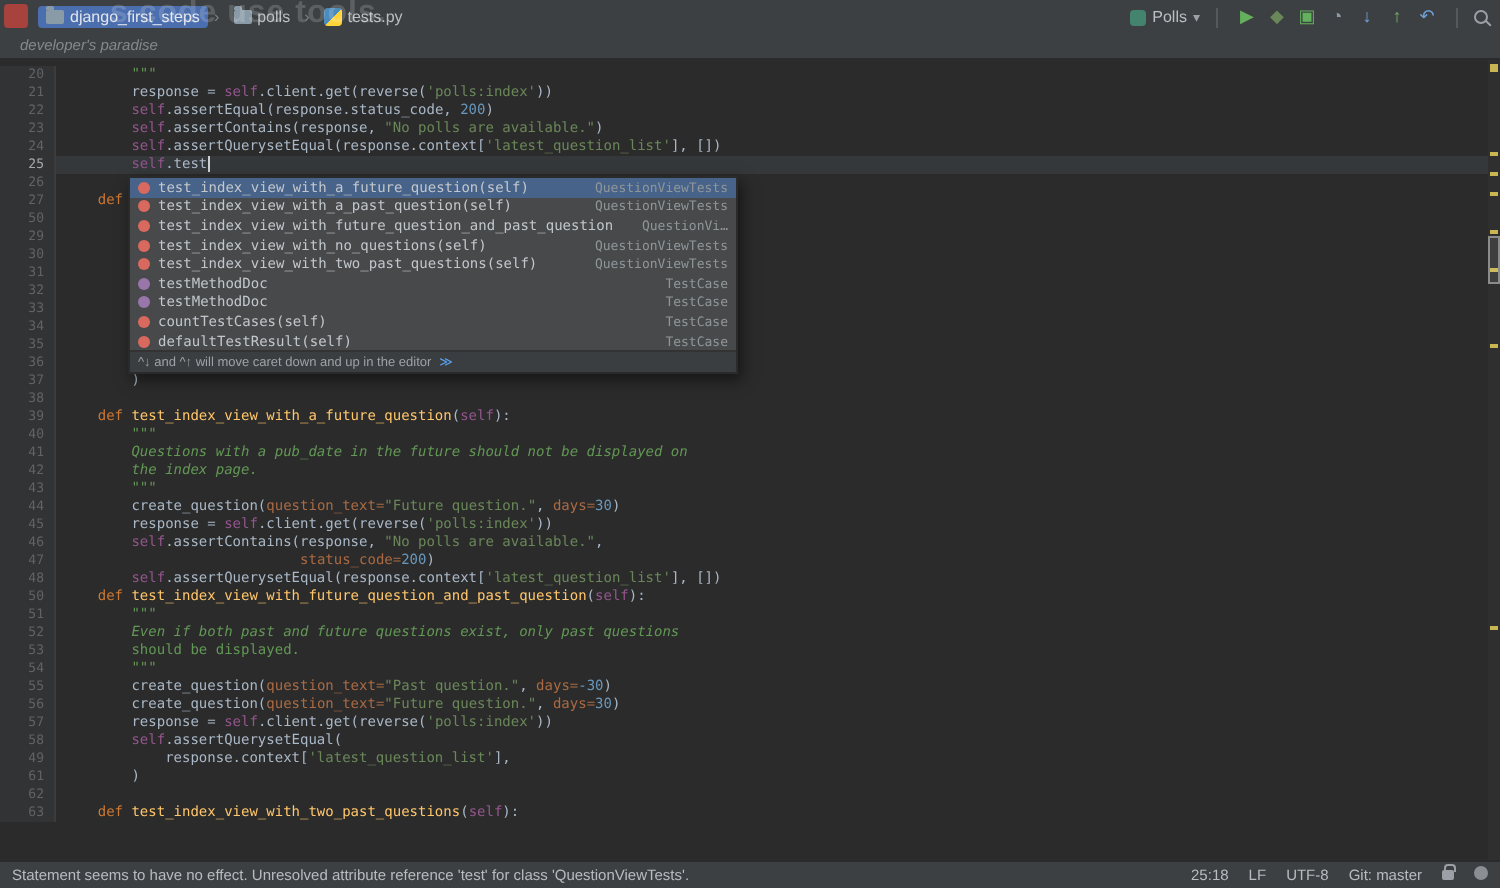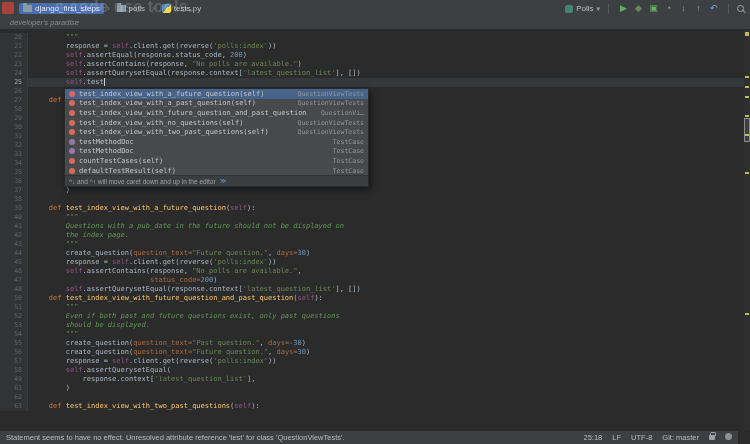--- a/index.html
+++ b/index.html
@@ -60,21 +60,21 @@
   .more{color:#5aa0f0}
 
   
   .stripe{position:absolute;right:0;top:30px;width:6px;bottom:14px;background:#2f2f2f;z-index:4}
   .tick{position:absolute;right:1px;width:4px;height:2px;background:#c9b652}
   .scroll-thumb{position:absolute;right:0;top:118px;width:6px;height:24px;
     border:1px solid rgba(255,255,255,.4);background:rgba(255,255,255,.08);z-index:5}
   .insp{position:absolute;top:32px;right:1px;width:4px;height:4px;background:#c9b652;z-index:6}
 
   
-  .statusbar{position:absolute;left:0;right:12px;bottom:0;height:14px;background:#3d4042;
+  .statusbar{position:absolute;left:0;right:0;bottom:0;height:14px;background:#3d4042;
     border-top:1px solid #292b2d;display:flex;align-items:center;padding:0 6px;
     font-size:7.5px;color:#b6bcc0;z-index:8}
   .sb-msg{white-space:nowrap;overflow:hidden}
   .sb-right{margin-left:auto;display:flex;align-items:flex-start;gap:10px;white-space:nowrap}
   .lock-icon{width:6px;height:5px;background:#9aa0a6;border-radius:1px;position:relative;margin-top:2px;display:inline-block}
   .lock-icon:before{content:"";position:absolute;top:-3px;left:1px;width:4px;height:3px;
     border:1px solid #9aa0a6;border-bottom:none;border-radius:2px 2px 0 0}
   .hector{width:7px;height:7px;border-radius:50%;background:#8a8f93;display:inline-block}
 </style>
 </head>
@@ -151,21 +151,21 @@
     <div class="line"><span class="ln">42</span><span class="code"><span style="color: rgb(98, 151, 85); font-style: italic;">        the index page.</span></span></div>
     <div class="line"><span class="ln">43</span><span class="code"><span style="color: rgb(98, 151, 85); font-style: italic;">        """</span></span></div>
     <div class="line"><span class="ln">44</span><span class="code"><span style="color: rgb(169, 183, 198);">        create_question(</span><span style="color: rgb(170, 106, 67);">question_text=</span><span style="color: rgb(106, 135, 89);">"Future question."</span><span style="color: rgb(169, 183, 198);">, </span><span style="color: rgb(170, 106, 67);">days=</span><span style="color: rgb(104, 151, 187);">30</span><span style="color: rgb(169, 183, 198);">)</span></span></div>
     <div class="line"><span class="ln">45</span><span class="code"><span style="color: rgb(169, 183, 198);">        response = </span><span style="color: rgb(148, 85, 141);">self</span><span style="color: rgb(169, 183, 198);">.client.get(reverse(</span><span style="color: rgb(106, 135, 89);">'polls:index'</span><span style="color: rgb(169, 183, 198);">))</span></span></div>
     <div class="line"><span class="ln">46</span><span class="code"><span style="color: rgb(169, 183, 198);">        </span><span style="color: rgb(148, 85, 141);">self</span><span style="color: rgb(169, 183, 198);">.assertContains(response, </span><span style="color: rgb(106, 135, 89);">"No polls are available."</span><span style="color: rgb(169, 183, 198);">,</span></span></div>
     <div class="line"><span class="ln">47</span><span class="code"><span style="color: rgb(169, 183, 198);">                            </span><span style="color: rgb(170, 106, 67);">status_code=</span><span style="color: rgb(104, 151, 187);">200</span><span style="color: rgb(169, 183, 198);">)</span></span></div>
     <div class="line"><span class="ln">48</span><span class="code"><span style="color: rgb(169, 183, 198);">        </span><span style="color: rgb(148, 85, 141);">self</span><span style="color: rgb(169, 183, 198);">.assertQuerysetEqual(response.context[</span><span style="color: rgb(106, 135, 89);">'latest_question_list'</span><span style="color: rgb(169, 183, 198);">], [])</span></span></div>
     <div class="line"><span class="ln">50</span><span class="code"><span style="color: rgb(169, 183, 198);">    </span><span style="color: rgb(204, 120, 50);">def </span><span style="color: rgb(255, 198, 107);">test_index_view_with_future_question_and_past_question</span><span style="color: rgb(169, 183, 198);">(</span><span style="color: rgb(148, 85, 141);">self</span><span style="color: rgb(169, 183, 198);">):</span></span></div>
     <div class="line"><span class="ln">51</span><span class="code"><span style="color: rgb(98, 151, 85); font-style: italic;">        """</span></span></div>
     <div class="line"><span class="ln">52</span><span class="code"><span style="color: rgb(98, 151, 85); font-style: italic;">        Even if both past and future questions exist, only past questions</span></span></div>
-    <div class="line"><span class="ln">53</span><span class="code"><span style="color: rgb(98, 151, 85); font-style: italic;">        should be displayed.</span></span></div>
+    <div class="line"><span class="ln">53</span><span class="code"><span style="color: rgb(98, 151, 85); ">        should be displayed.</span></span></div>
     <div class="line"><span class="ln">54</span><span class="code"><span style="color: rgb(98, 151, 85); font-style: italic;">        """</span></span></div>
     <div class="line"><span class="ln">55</span><span class="code"><span style="color: rgb(169, 183, 198);">        create_question(</span><span style="color: rgb(170, 106, 67);">question_text=</span><span style="color: rgb(106, 135, 89);">"Past question."</span><span style="color: rgb(169, 183, 198);">, </span><span style="color: rgb(170, 106, 67);">days=</span><span style="color: rgb(104, 151, 187);">-30</span><span style="color: rgb(169, 183, 198);">)</span></span></div>
     <div class="line"><span class="ln">56</span><span class="code"><span style="color: rgb(169, 183, 198);">        create_question(</span><span style="color: rgb(170, 106, 67);">question_text=</span><span style="color: rgb(106, 135, 89);">"Future question."</span><span style="color: rgb(169, 183, 198);">, </span><span style="color: rgb(170, 106, 67);">days=</span><span style="color: rgb(104, 151, 187);">30</span><span style="color: rgb(169, 183, 198);">)</span></span></div>
     <div class="line"><span class="ln">57</span><span class="code"><span style="color: rgb(169, 183, 198);">        response = </span><span style="color: rgb(148, 85, 141);">self</span><span style="color: rgb(169, 183, 198);">.client.get(reverse(</span><span style="color: rgb(106, 135, 89);">'polls:index'</span><span style="color: rgb(169, 183, 198);">))</span></span></div>
     <div class="line"><span class="ln">58</span><span class="code"><span style="color: rgb(169, 183, 198);">        </span><span style="color: rgb(148, 85, 141);">self</span><span style="color: rgb(169, 183, 198);">.assertQuerysetEqual(</span></span></div>
     <div class="line"><span class="ln">49</span><span class="code"><span style="color: rgb(169, 183, 198);">            response.context[</span><span style="color: rgb(106, 135, 89);">'latest_question_list'</span><span style="color: rgb(169, 183, 198);">],</span></span></div>
     <div class="line"><span class="ln">61</span><span class="code"><span style="color: rgb(169, 183, 198);">        )</span></span></div>
     <div class="line"><span class="ln">62</span><span class="code"></span></div>
     <div class="line"><span class="ln">63</span><span class="code"><span style="color: rgb(169, 183, 198);">    </span><span style="color: rgb(204, 120, 50);">def </span><span style="color: rgb(255, 198, 107);">test_index_view_with_two_past_questions</span><span style="color: rgb(169, 183, 198);">(</span><span style="color: rgb(148, 85, 141);">self</span><span style="color: rgb(169, 183, 198);">):</span></span></div>
   </div>

